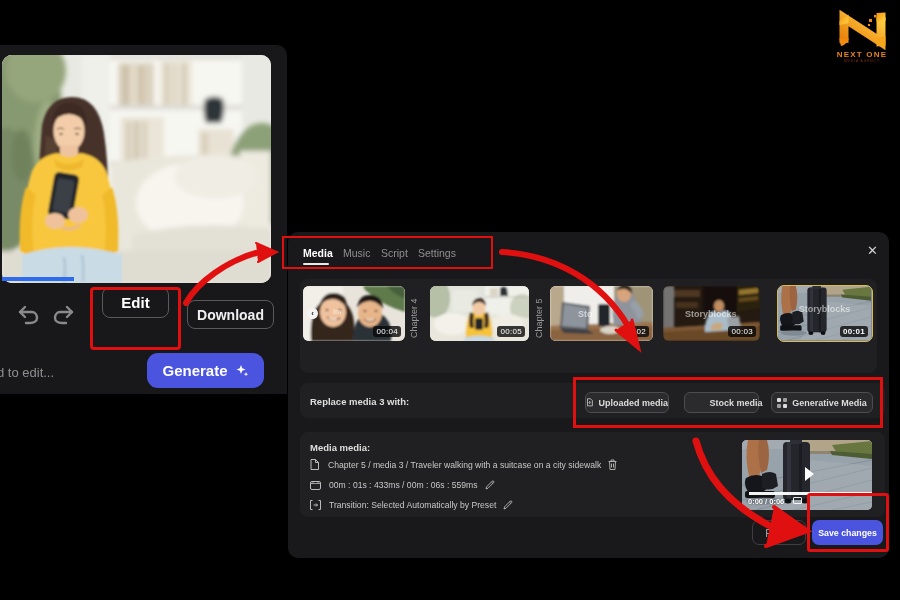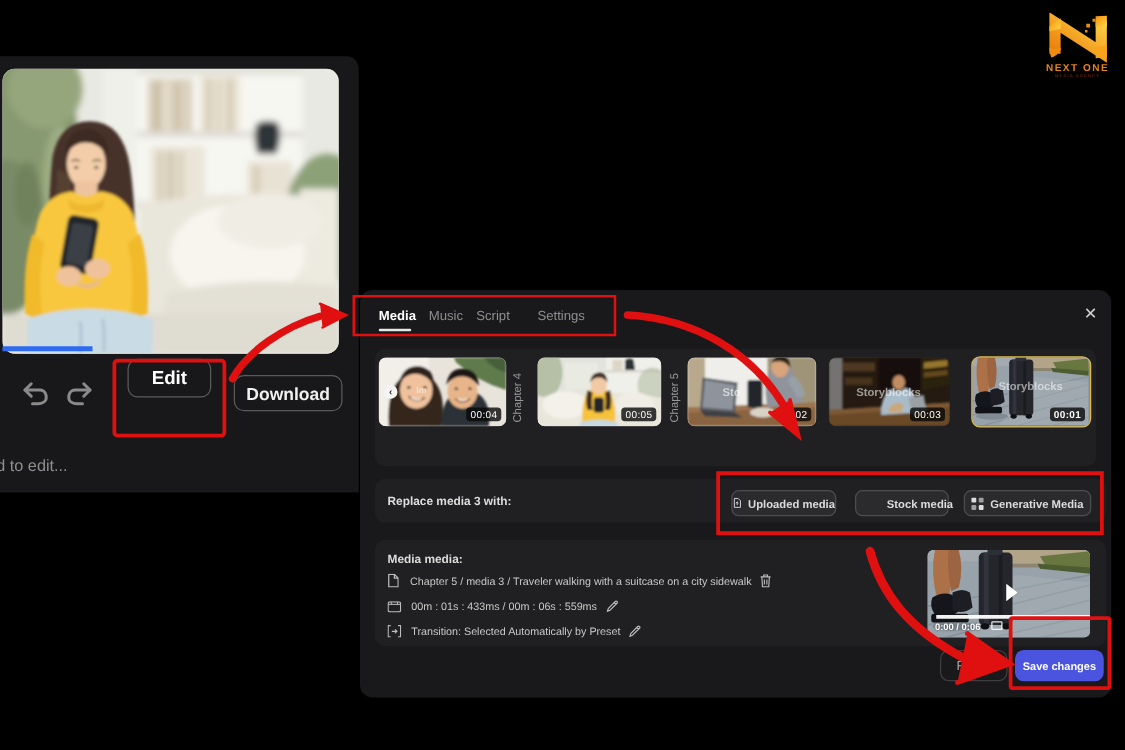--- a/index.html
+++ b/index.html
@@ -127,28 +127,32 @@
       <path d="M56,8 L44,8 C40,8 39,12 39,14 C39,17 42,19 46,19 L50,19"></path>
       <path d="M56,8 L51,3 M56,8 L51,13"></path>
     </g>
   </svg>
 
   <div class="abs" style="left:102px;top:287px;width:67px;height:31px;border:1.5px solid #5a5a5a;border-radius:8px;color:#fff;font-size:15px;font-weight:600;display:flex;align-items:center;justify-content:center;">Edit</div>
 
   <div class="abs" style="left:187px;top:300px;width:87px;height:29px;border:1.5px solid #5a5a5a;border-radius:8px;color:#f0f0f0;font-size:14px;font-weight:700;display:flex;align-items:center;justify-content:center;">Download</div>
 
   <div class="abs" style="left:-3px;top:365px;color:#8f8f8f;font-size:13px;">d to edit...</div>
+  <div class="abs" style="left:147px;top:353px;width:117px;height:35px;background:#4a54df;border-radius:11px;color:#fff;font-size:15px;font-weight:700;display:flex;align-items:center;justify-content:center;gap:8px;">Generate <svg width="13" height="13" viewBox="0 0 13 13">
+        <path d="M5 1 L6.2 4.3 L9.5 5.5 L6.2 6.7 L5 10 L3.8 6.7 L0.5 5.5 L3.8 4.3 Z" fill="#fff"></path>
+        <path d="M10 8 L10.6 9.6 L12.2 10.2 L10.6 10.8 L10 12.4 L9.4 10.8 L7.8 10.2 L9.4 9.6 Z" fill="#fff"></path>
+      </svg></div>
 
   <div class="abs" id="modal" style="left:288px;top:232px;width:601px;height:326px;background:#19191b;border-radius:10px;"></div>
 
   <div class="abs" style="left:303px;top:247px;color:#fff;font-size:10.5px;font-weight:700;">Media</div>
   <div class="abs" style="left:303px;top:263px;width:26px;height:2px;background:#e8e8e8;border-radius:1px;"></div>
   <div class="abs" style="left:343px;top:247px;color:#8f8f8f;font-size:10.5px;">Music</div>
   <div class="abs" style="left:381px;top:247px;color:#8f8f8f;font-size:10.5px;">Script</div>
-  <div class="abs" style="left:418px;top:247px;color:#8f8f8f;font-size:10.5px;margin-left:12px;">Settings</div>
+  <div class="abs" style="left:418px;top:247px;color:#8f8f8f;font-size:10.5px;">Settings</div>
   <div class="abs" style="left:867px;top:243px;color:#cfcfcf;font-size:13px;">✕</div>
 
   <div class="abs" style="left:300px;top:279px;width:577px;height:94px;background:#202022;border-radius:8px;"></div>
 
   <div class="abs thumb" id="t1" style="left:303px;top:286px;width:102px;height:55px;border-radius:6px;overflow:hidden;background:#888;">
     <svg width="102" height="55" viewBox="0 0 102 55">
       <defs>
           <filter id="tb1" x="-20%" y="-20%" width="140%" height="140%">
             <feGaussianBlur stdDeviation="1"></feGaussianBlur>
           </filter>

